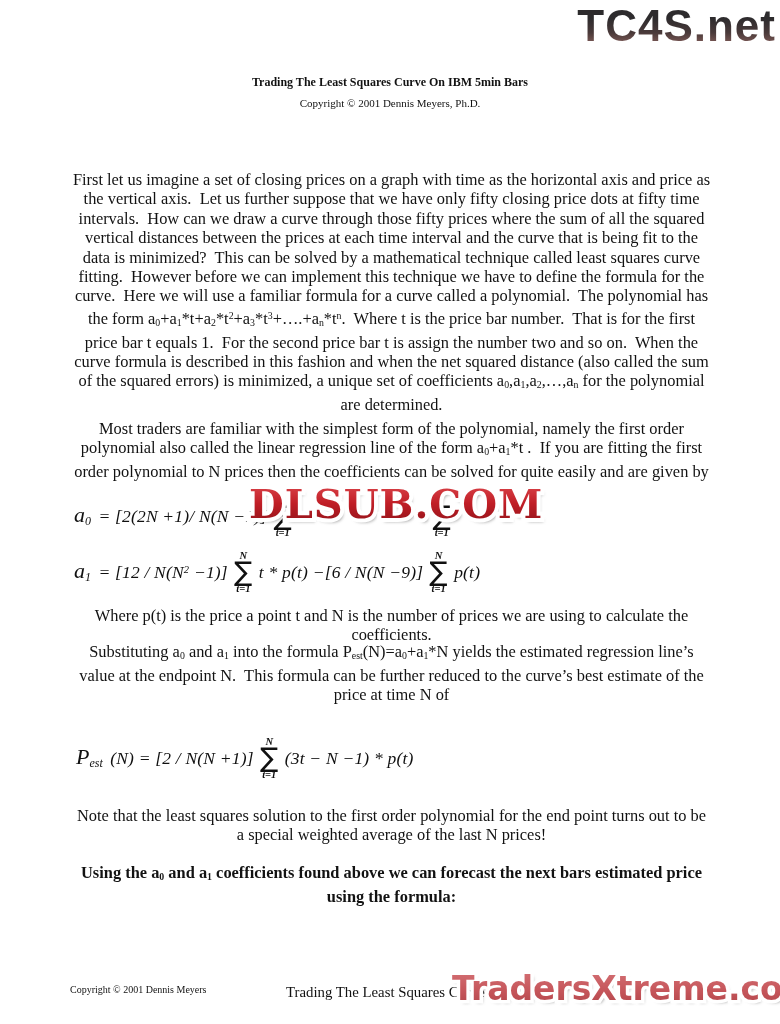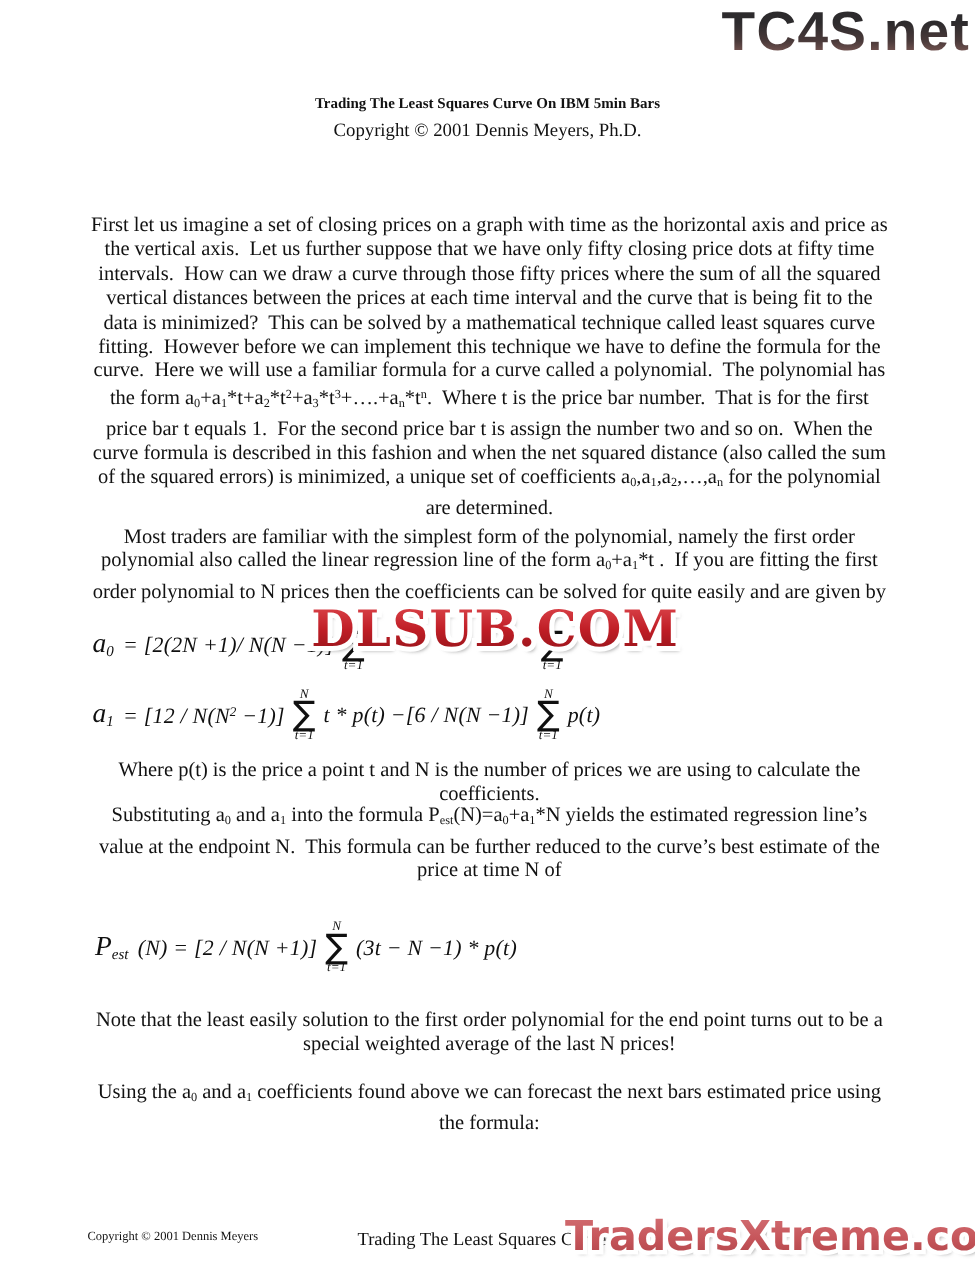--- a/index.html
+++ b/index.html
@@ -2,45 +2,45 @@
 <html><head>
 <meta charset="utf-8">
 <style>
   html,body{margin:0;padding:0;background:#e8e8e8;}
   .page{position:relative;width:780px;height:1024px;background:#ffffff;overflow:hidden;
         font-family:"Liberation Serif",serif;color:#121212;}
   .abs{position:absolute;}
 
   
   .title{left:0;right:0;top:75px;text-align:center;font-weight:bold;font-size:12px;}
-  .subtitle{left:0;right:0;top:97px;text-align:center;font-size:15px;}
+  .subtitle{left:0;right:0;top:97px;text-align:center;font-size:11px;}
   .heading{left:72px;top:151px;font-weight:bold;font-size:16.6px;}
   .para{left:72px;width:639px;font-size:16.4px;line-height:19.4px;text-align:center;}
   .p1{top:170px;}
   .p2{top:419px;}
   .p-where{top:606px;}
   .p-subst{top:642px;}
   .p-note{top:806px;}
-  .p-using{top:863px;}
+  .p-using{top:863px;font-weight:bold;}
   .p-nextday{top:921px;}
   .sub{font-size:0.6em;vertical-align:-0.25em;}
   .sup{font-size:0.6em;vertical-align:0.5em;}
 
   
   .formula{position:absolute;white-space:nowrap;font-family:"Liberation Serif",serif;
            font-style:italic;font-size:17.5px;color:#101010;}
   .f-a0{left:74px;top:496px;}
   .f-a1{left:74px;top:552px;}
   .f-pest{left:76px;top:738px;}
   .fvar{font-size:22px;}
   .fvarsub{font-size:12px;vertical-align:-0.28em;margin-right:3px;}
   .fpart{letter-spacing:0.2px;}
   .sum{display:inline-flex;flex-direction:column;align-items:center;vertical-align:middle;
        line-height:1;margin:0 2px;position:relative;top:-2px;}
-  .sum .upper,.sum .lower{font-size:10.5px;font-style:italic;min-height:11px;line-height:11px;}
+  .sum .upper,.sum .lower{font-size:10.5px;font-style:italic;min-height:11px;line-height:11px;font-weight:bold;}
   .sum .sigma{font-size:27px;font-style:normal;line-height:0.8;font-family:"DejaVu Sans",sans-serif;}
   .sp-hidden{display:inline-block;width:128px;}
 
   
   .logo{white-space:nowrap;text-align:right;}
   .logo .back{position:absolute;left:0;top:0;color:#fff;-webkit-text-stroke:8px #fff;
               text-shadow:3px 4px 3px rgba(140,140,140,0.75);}
   .logo .front{position:relative;}
 
   .tc4s{top:4px;right:4px;font-family:"Liberation Sans",sans-serif;font-weight:bold;
@@ -111,21 +111,21 @@
   </div>
 
   <div class="formula f-a1">
     <span class="fvar">a</span><span class="fvarsub">1</span>
     <span class="fpart"><span>= [12 / N(N</span><span class="sup">2</span><span> −1)]</span></span>
     <span class="sum">
       <span class="upper">N</span>
       <span class="sigma">∑</span>
       <span class="lower">t=1</span>
     </span>
-    <span class="fpart">t * p(t) −[6 / N(N −1)]</span>
+    <span class="fpart">t * p(t) −[6 / N(N −9)]</span>
     <span class="sum">
       <span class="upper">N</span>
       <span class="sigma">∑</span>
       <span class="lower">t=1</span>
     </span>
     <span class="fpart">p(t)</span>
   </div>
 
   <div class="abs para p-where">Where p(t) is the price a point t and N is the number of prices we are using to calculate the coefficients.</div>
 
@@ -135,21 +135,21 @@
     <span class="fvar">P</span><span class="fvarsub">est</span>
     <span class="fpart">(N) = [2 / N(N +1)]</span>
     <span class="sum">
       <span class="upper">N</span>
       <span class="sigma">∑</span>
       <span class="lower">t=1</span>
     </span>
     <span class="fpart">(3t − N −1) * p(t)</span>
   </div>
 
-  <div class="abs para p-note">Note that the least easily solution to the first order polynomial for the end point turns out to be a special weighted average of the last N prices!</div>
+  <div class="abs para p-note">Note that the least squares solution to the first order polynomial for the end point turns out to be a special weighted average of the last N prices!</div>
 
   <div class="abs para p-using"><span>Using the a</span><span class="sub">0</span><span> and a</span><span class="sub">1</span><span> coefficients found above we can forecast the next bars estimated price using the formula:</span></div>
 
 
   <div class="abs footer-copy">Copyright © 2001 Dennis Meyers</div>
   <div class="abs footer-center">Trading The Least Squares Curve</div>
 
   <div class="abs logo txtreme">
     <span class="back" aria-hidden="true">TradersXtreme.com</span>
     <span class="front">TradersXtreme.com</span>

